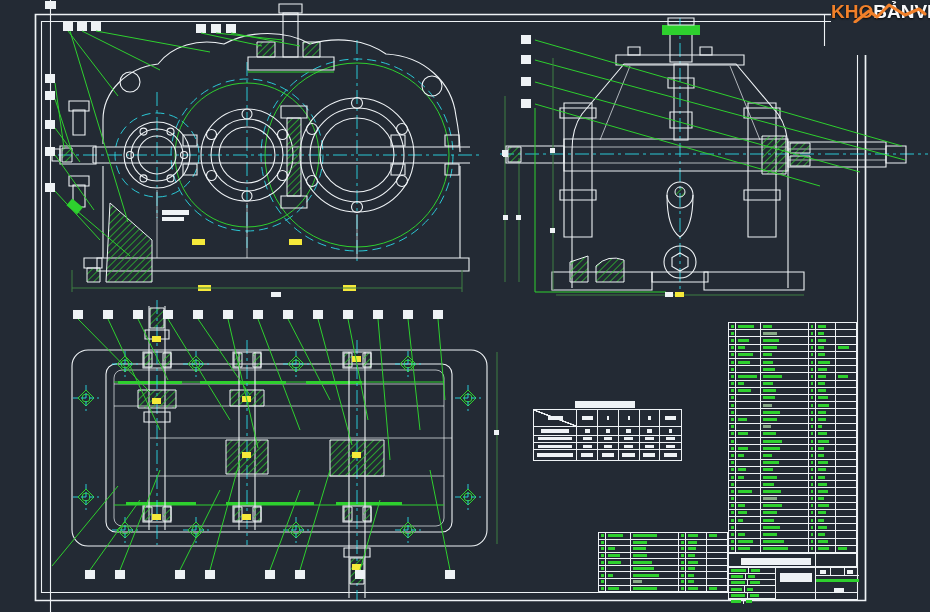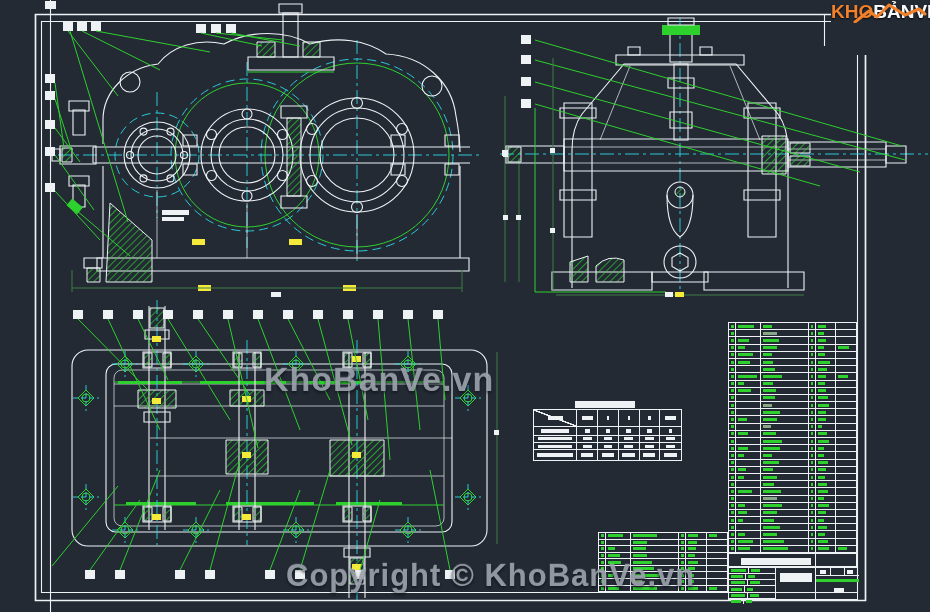--- a/index.html
+++ b/index.html
@@ -1349,22 +1349,20 @@
         </div>
         <div class="scell" style="width: 14.094%;">
           <span class="wbar" style="width: 60%;"></span>
         </div>
         <div class="scell" style="width: 14.7651%;">
           <span class="wbar" style="width: 60%;"></span>
         </div>
       </div>
     </div>
 
-  <div class="wm wm-center">KhoBanVe.vn</div>
-  <div class="wm wm-bottom">Copyright © KhoBanVe.vn</div>
 
   <div class="logo">
     <svg width="96" height="22" viewBox="0 0 96 22">
       <polyline points="24,21 38,10 46,16 58,4 74,14 88,8 94,13" fill="none" stroke="var(--orange)" stroke-width="3" stroke-linejoin="round" stroke-linecap="round"></polyline>
     </svg>
     <div class="logo-text"><span class="logo-kho">KHO</span><span class="logo-banve">BẢNVẼ</span></div>
   </div>
 </div>
 
 </body></html>

